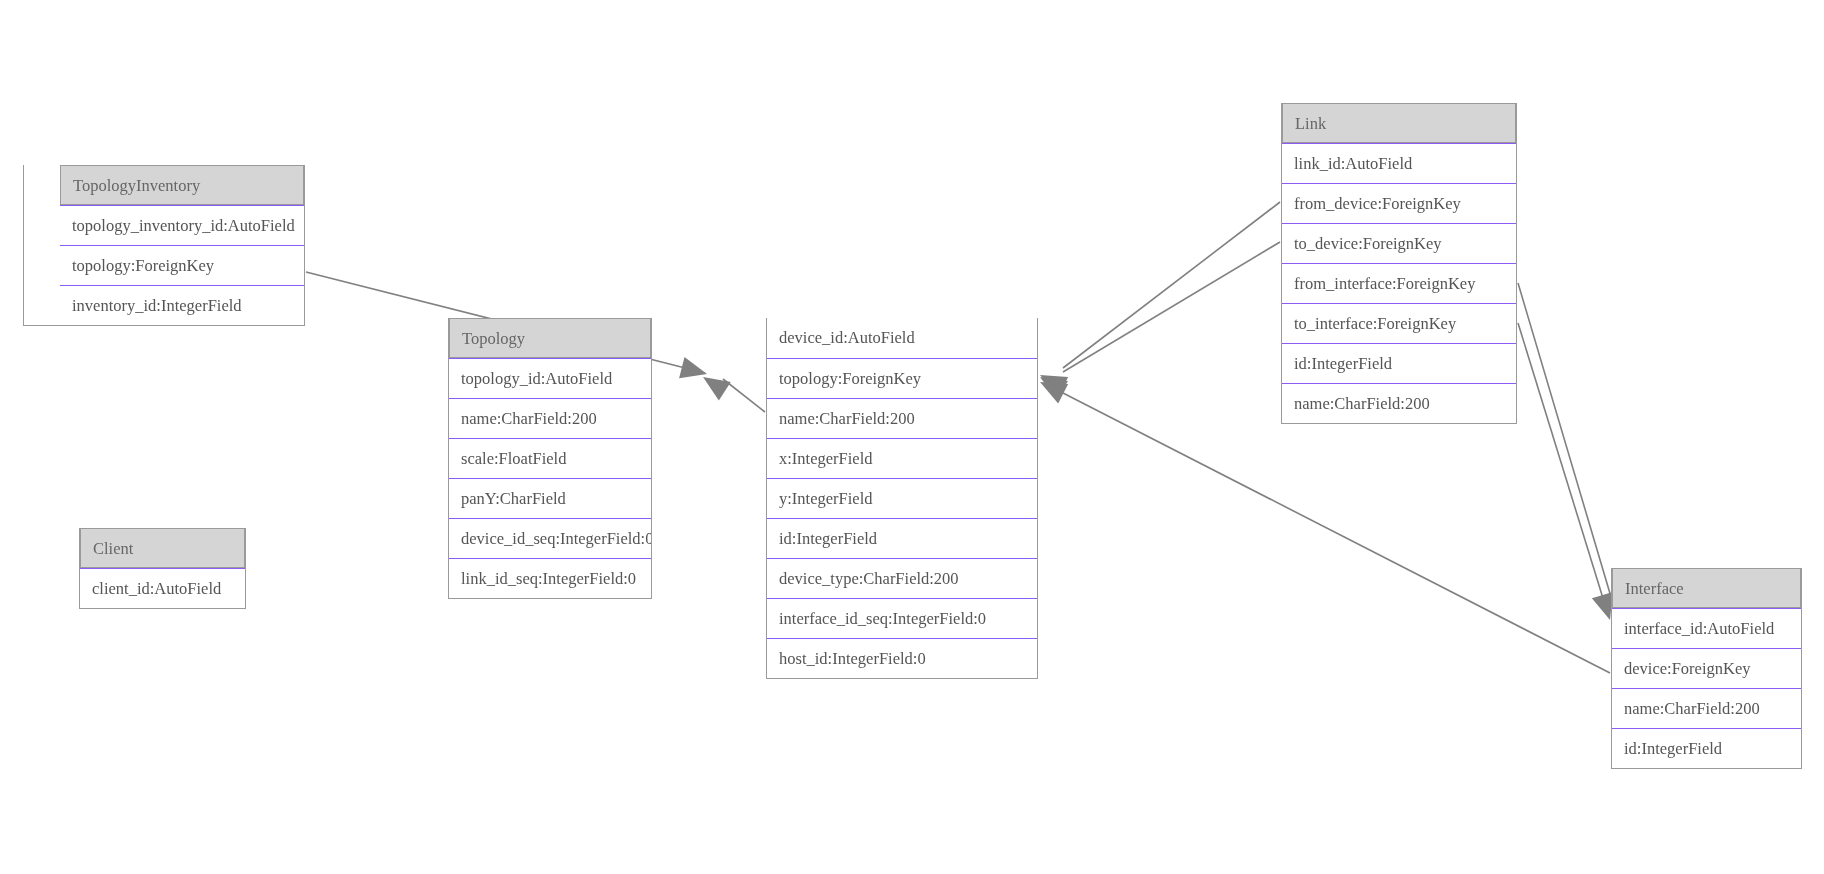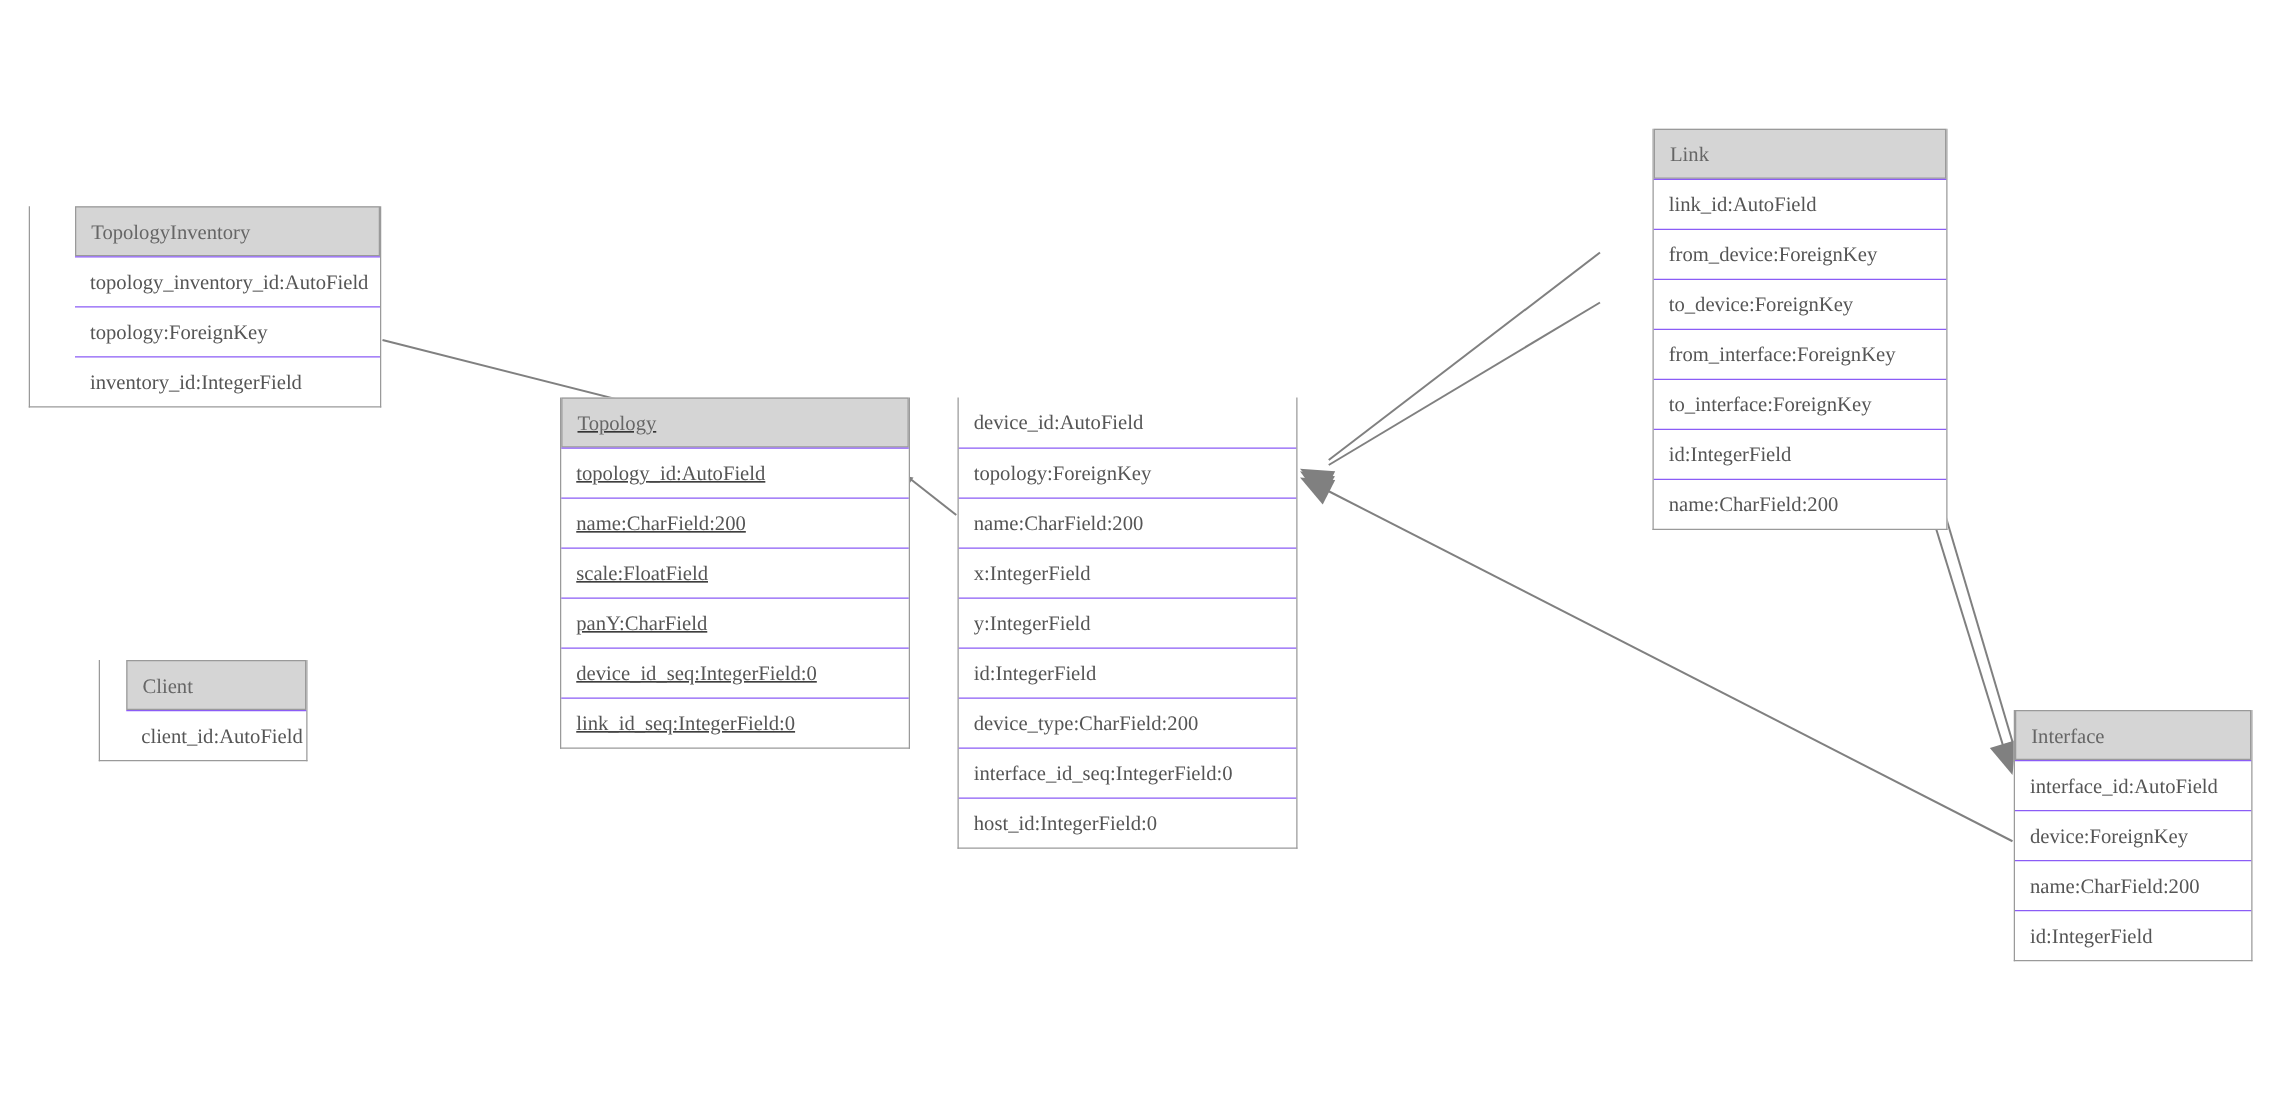--- a/index.html
+++ b/index.html
@@ -88,45 +88,45 @@
       </g>
   </svg>
 
   <div id="entity-layer">
       <div class="entity" style="left: 23px; top: 165px; width: 282px; padding-left: 36px;">
         <div class="entity-header">TopologyInventory</div>
         <div class="entity-row">topology_inventory_id:AutoField</div>
         <div class="entity-row">topology:ForeignKey</div>
         <div class="entity-row">inventory_id:IntegerField</div>
       </div>
-      <div class="entity" style="left: 79px; top: 528px; width: 167px; padding-left: 21px;">
+      <div class="entity" style="left: 79px; top: 528px; width: 167px;">
         <div class="entity-header">Client</div>
         <div class="entity-row">client_id:AutoField</div>
       </div>
-      <div class="entity" style="left: 448px; top: 318px; width: 280px; text-decoration: underline;">
+      <div class="entity" style="left: 448px; top: 318px; width: 204px;">
         <div class="entity-header">Topology</div>
         <div class="entity-row">topology_id:AutoField</div>
         <div class="entity-row">name:CharField:200</div>
         <div class="entity-row">scale:FloatField</div>
         <div class="entity-row">panY:CharField</div>
         <div class="entity-row">device_id_seq:IntegerField:0</div>
         <div class="entity-row">link_id_seq:IntegerField:0</div>
       </div>
       <div class="entity" style="left: 766px; top: 318px; width: 272px;">
         <div class="entity-row">device_id:AutoField</div>
         <div class="entity-row">topology:ForeignKey</div>
         <div class="entity-row">name:CharField:200</div>
         <div class="entity-row">x:IntegerField</div>
         <div class="entity-row">y:IntegerField</div>
         <div class="entity-row">id:IntegerField</div>
         <div class="entity-row">device_type:CharField:200</div>
         <div class="entity-row">interface_id_seq:IntegerField:0</div>
         <div class="entity-row">host_id:IntegerField:0</div>
       </div>
-      <div class="entity" style="left: 1281px; top: 103px; width: 236px; margin-left: 41px;">
+      <div class="entity" style="left: 1281px; top: 103px; width: 236px;">
         <div class="entity-header">Link</div>
         <div class="entity-row">link_id:AutoField</div>
         <div class="entity-row">from_device:ForeignKey</div>
         <div class="entity-row">to_device:ForeignKey</div>
         <div class="entity-row">from_interface:ForeignKey</div>
         <div class="entity-row">to_interface:ForeignKey</div>
         <div class="entity-row">id:IntegerField</div>
         <div class="entity-row">name:CharField:200</div>
       </div>
       <div class="entity" style="left: 1611px; top: 568px; width: 191px;">

